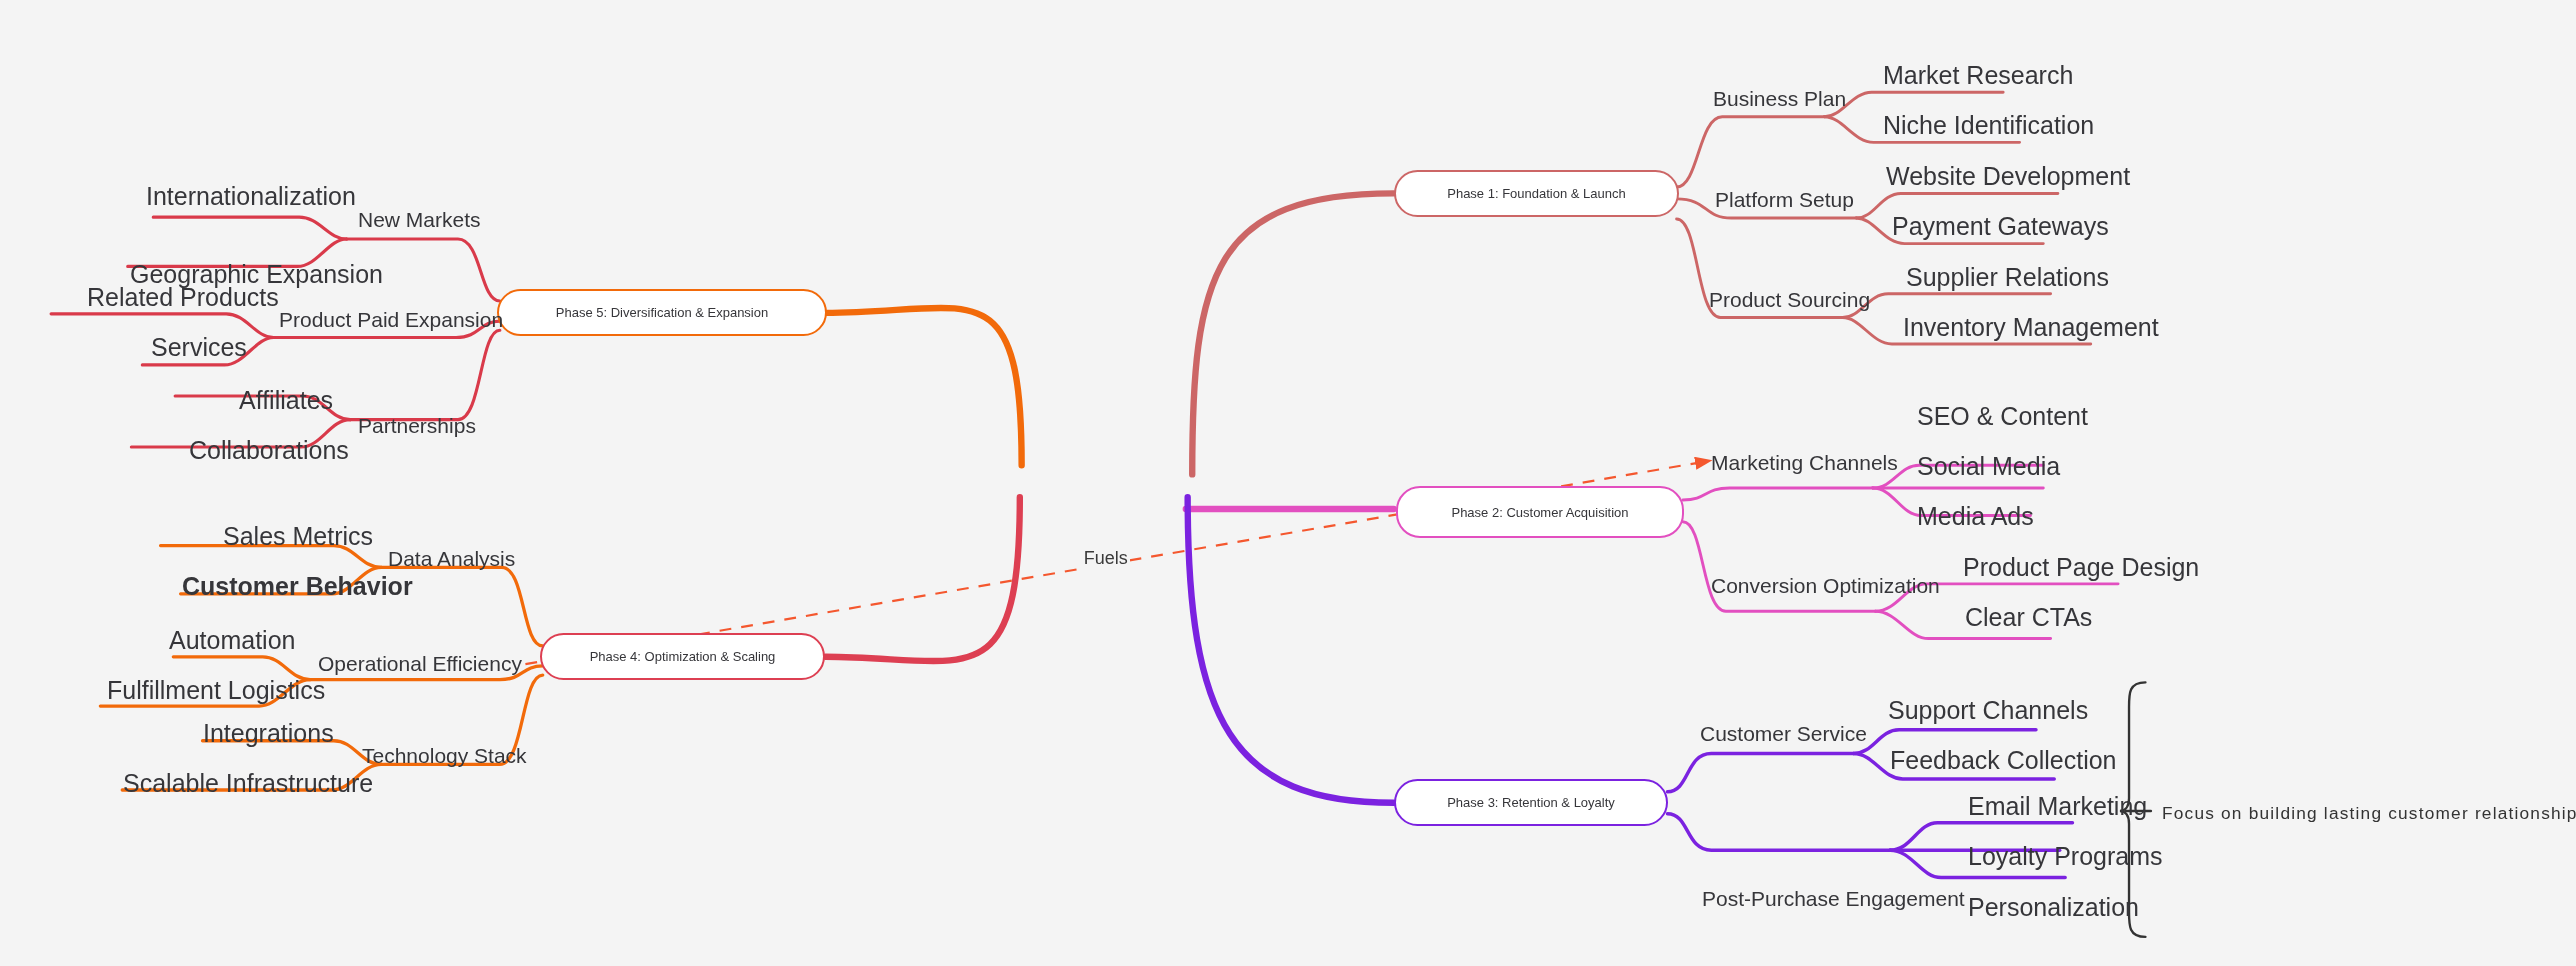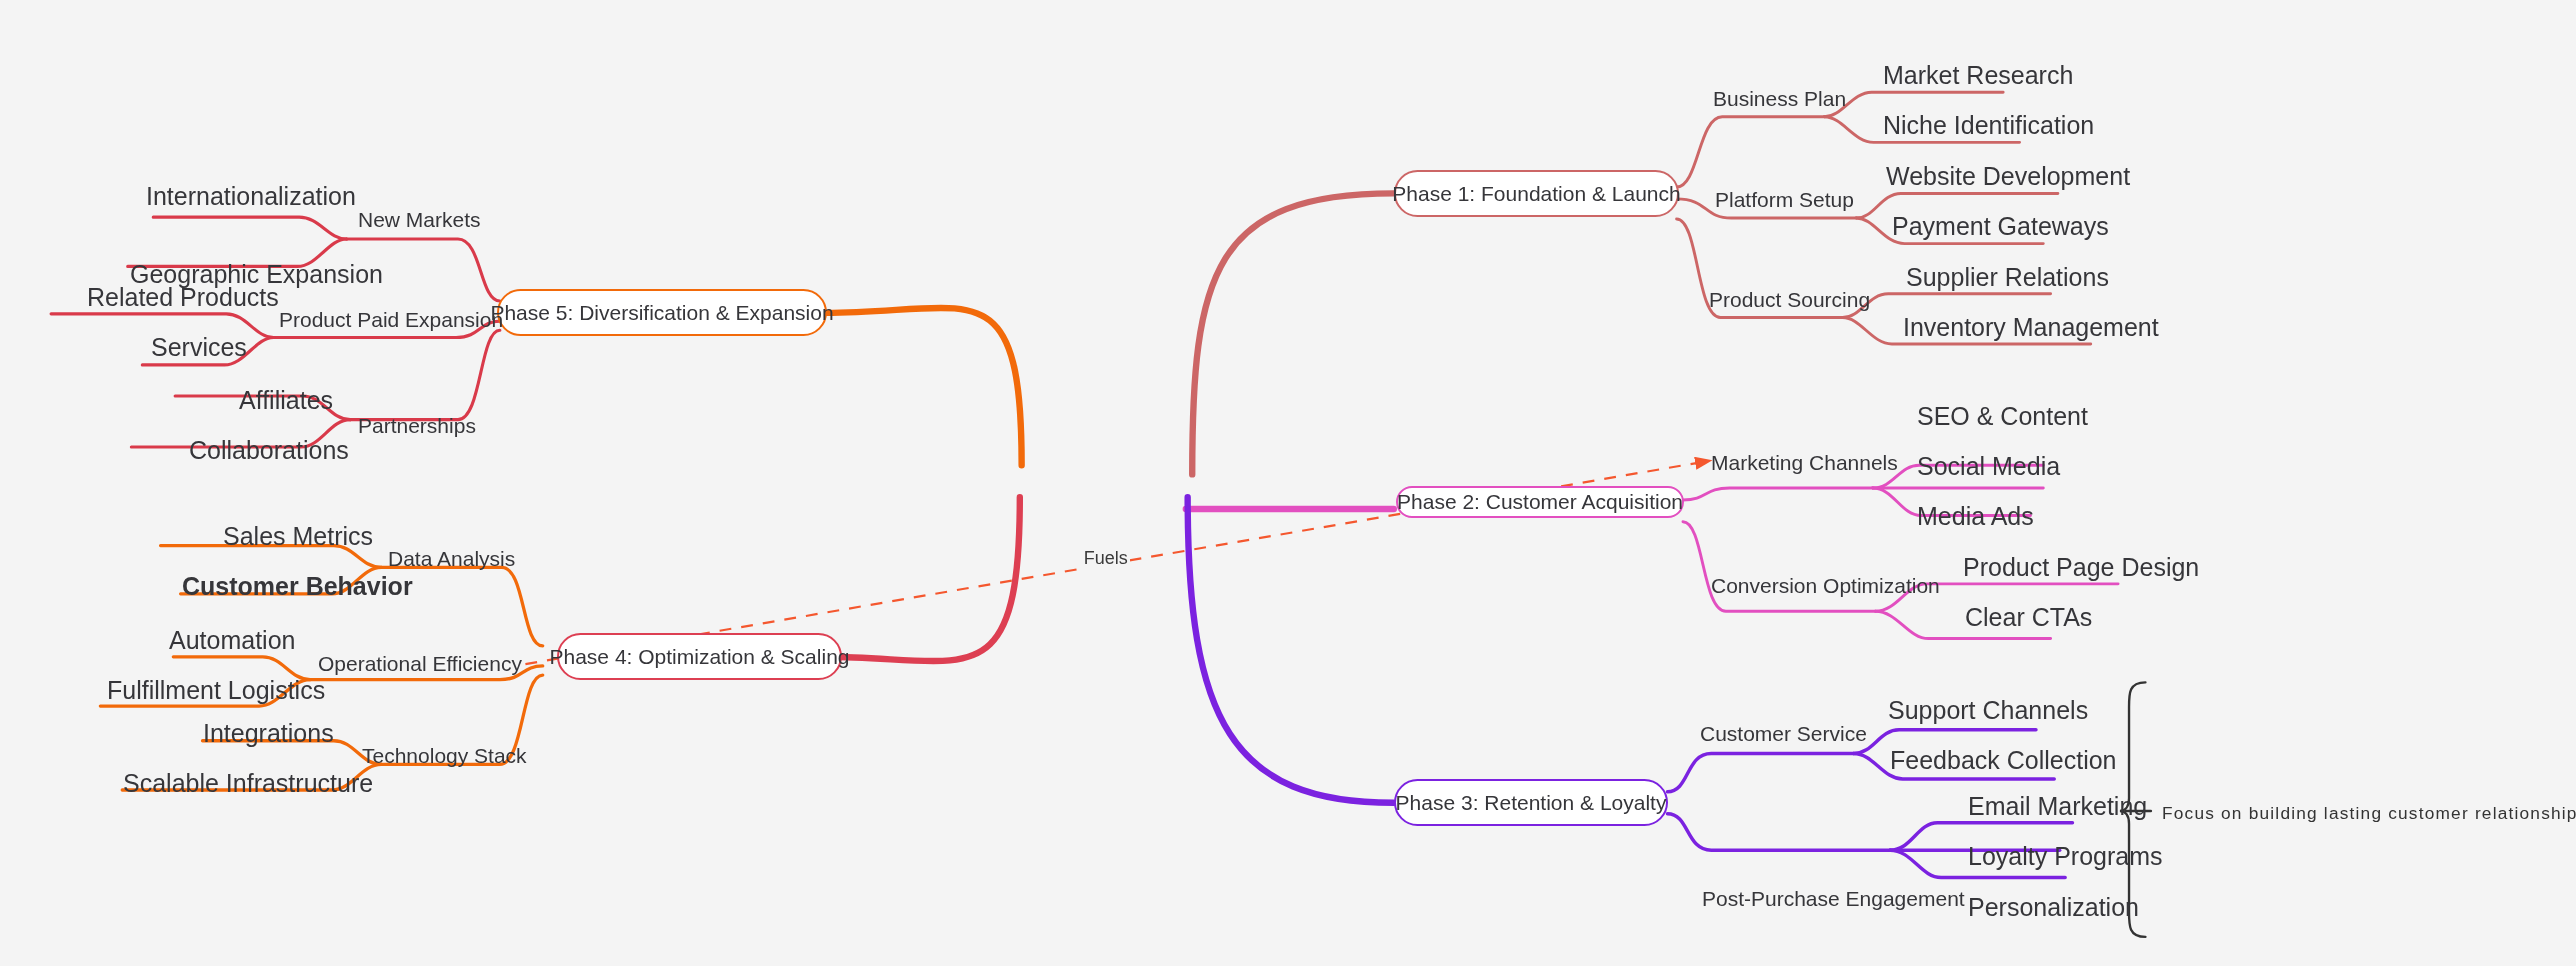--- a/index.html
+++ b/index.html
@@ -40,21 +40,21 @@
     color: #ffffff;
     border-radius: 27px;
     font-size: 27px;
     letter-spacing: 0.1px;
     padding: 0 24px;
   }
   .node-phase {
     background: #ffffff;
     border: 2.7px solid #cc6666;
     border-radius: 24px;
-    font-size: 21px;
+    font-size: 13px;
     color: #36363a;
     padding: 0 16.4px;
     align-items: center;
   }
   .leaf {
     position: absolute;
     white-space: nowrap;
     font-size: 21px;
     color: #36363a;
     line-height: 1;
@@ -167,29 +167,29 @@
       <path d="M2352,748 C2334,748 2334,760 2334,775 L2334,875 C2334,884 2330,889 2324,889 C2330,889 2334,894 2334,903 L2334,1000 C2334,1015 2334,1027 2352,1027"></path>
       <path d="M2330,889 L2358,889"></path>
     </g>
   </svg>
 
 
   <div class="node node-phase" style="left:1394px; top:170px; width:285px; height:47px; border-color:#cc6666;">
     <span>Phase 1: Foundation &amp; Launch</span>
   </div>
 
-  <div class="node node-phase" style="left:1396px; top:486px; width:288px; height:32px; border-color:#e24fc0;">
+  <div class="node node-phase" style="left:1396px; top:486px; width:288px; height:52px; border-color:#e24fc0;">
     <span>Phase 2: Customer Acquisition</span>
   </div>
 
   <div class="node node-phase" style="left:1394px; top:779px; width:274px; height:47px; border-color:#7b22e0;">
     <span>Phase 3: Retention &amp; Loyalty</span>
   </div>
 
-  <div class="node node-phase" style="left:540px; top:633px; width:285px; height:47px; border-color:#dd3f52;margin-left:17px;">
+  <div class="node node-phase" style="left:540px; top:633px; width:285px; height:47px; border-color:#dd3f52;">
     <span>Phase 4: Optimization &amp; Scaling</span>
   </div>
 
   <div class="node node-phase" style="left:497px; top:289px; width:330px; height:47px; border-color:#f26a0a;">
     <span>Phase 5: Diversification &amp; Expansion</span>
   </div>
 
   <div class="leaf lvl2" style="left:1713px; top:88px;"><span>Business Plan</span></div>
   <div class="leaf lvl3" style="left:1883px; top:63px;"><span>Market Research</span></div>
   <div class="leaf lvl3" style="left:1883px; top:113px;"><span>Niche Identification</span></div>

